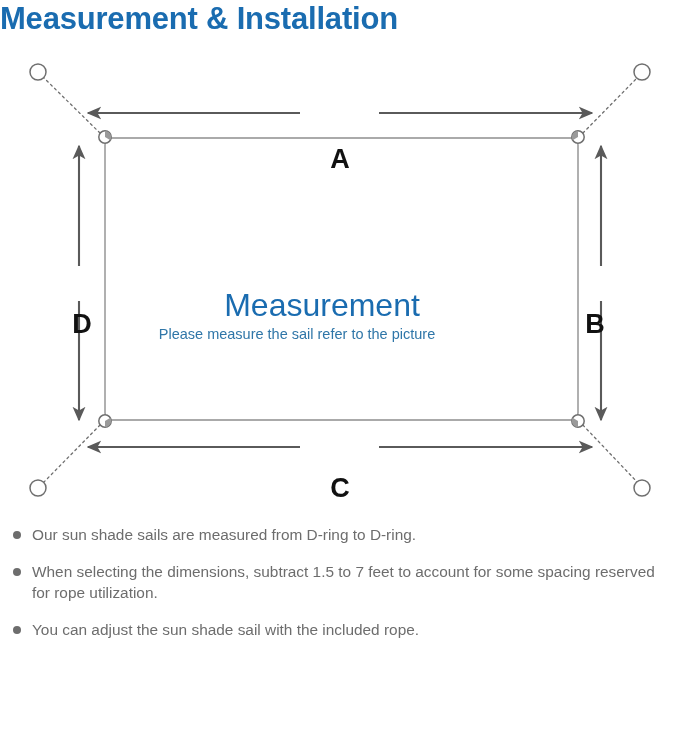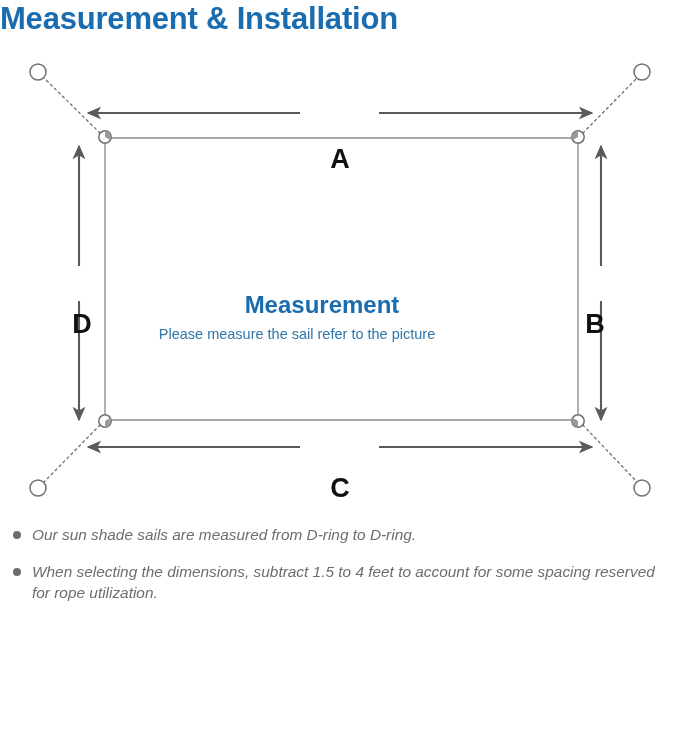--- a/index.html
+++ b/index.html
@@ -50,22 +50,22 @@
     display: block;
   }
 
   
   .center-title {
     position: absolute;
     left: 0;
     top: 243px;
     width: 644px;
     text-align: center;
-    font-size: 24px;
-    font-weight: bold;
+    font-size: 32px;
+    font-weight: normal;
     color: #1a6cb0;
     line-height: 28px;
   }
   .center-sub {
     position: absolute;
     left: 0;
     top: 277px;
     width: 594px;
     text-align: center;
     font-size: 14.5px;
@@ -98,21 +98,20 @@
   }
   .note-row {
     position: relative;
     padding-left: 32px;
     padding-right: 6px;
     margin-bottom: 16px;
     color: #6d6d6d;
     font-size: 15.4px;
     line-height: 21px;
     font-family: "Liberation Sans", sans-serif;
-    font-style: italic;
   }
   .note-row .bullet {
     position: absolute;
     left: 13px;
     top: 7px;
     width: 8px;
     height: 8px;
     border-radius: 50%;
     background: #6d6d6d;
     display: block;
@@ -205,20 +204,24 @@
   <div class="notes">
 
     <div class="note-row">
       <span class="bullet"></span>
       <span class="note-text">Our sun shade sails are measured from D-ring to D-ring.</span>
     </div>
 
 
     <div class="note-row">
       <span class="bullet"></span>
-      <span class="note-text">When selecting the dimensions, subtract 1.5 to 4 feet to account for some spacing reserved for rope utilization.</span>
+      <span class="note-text">When selecting the dimensions, subtract 1.5 to 7 feet to account for some spacing reserved for rope utilization.</span>
     </div>
 
+    <div class="note-row">
+      <span class="bullet"></span>
+      <span class="note-text">You can adjust the sun shade sail with the included rope.</span>
+    </div>
 
 
   </div>
 
 </div>
 
 </body></html>

